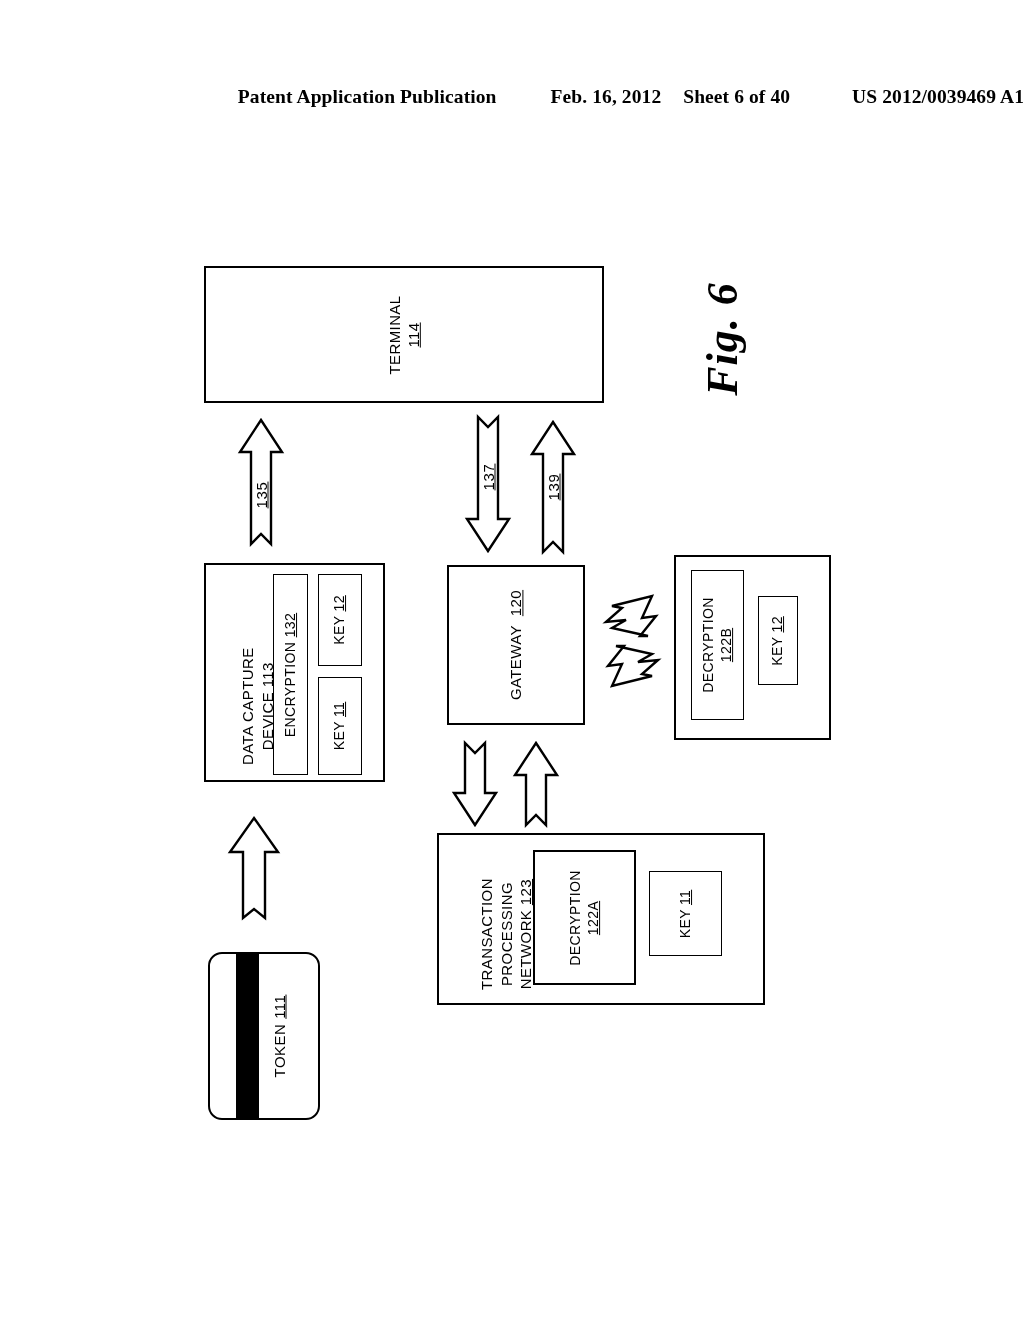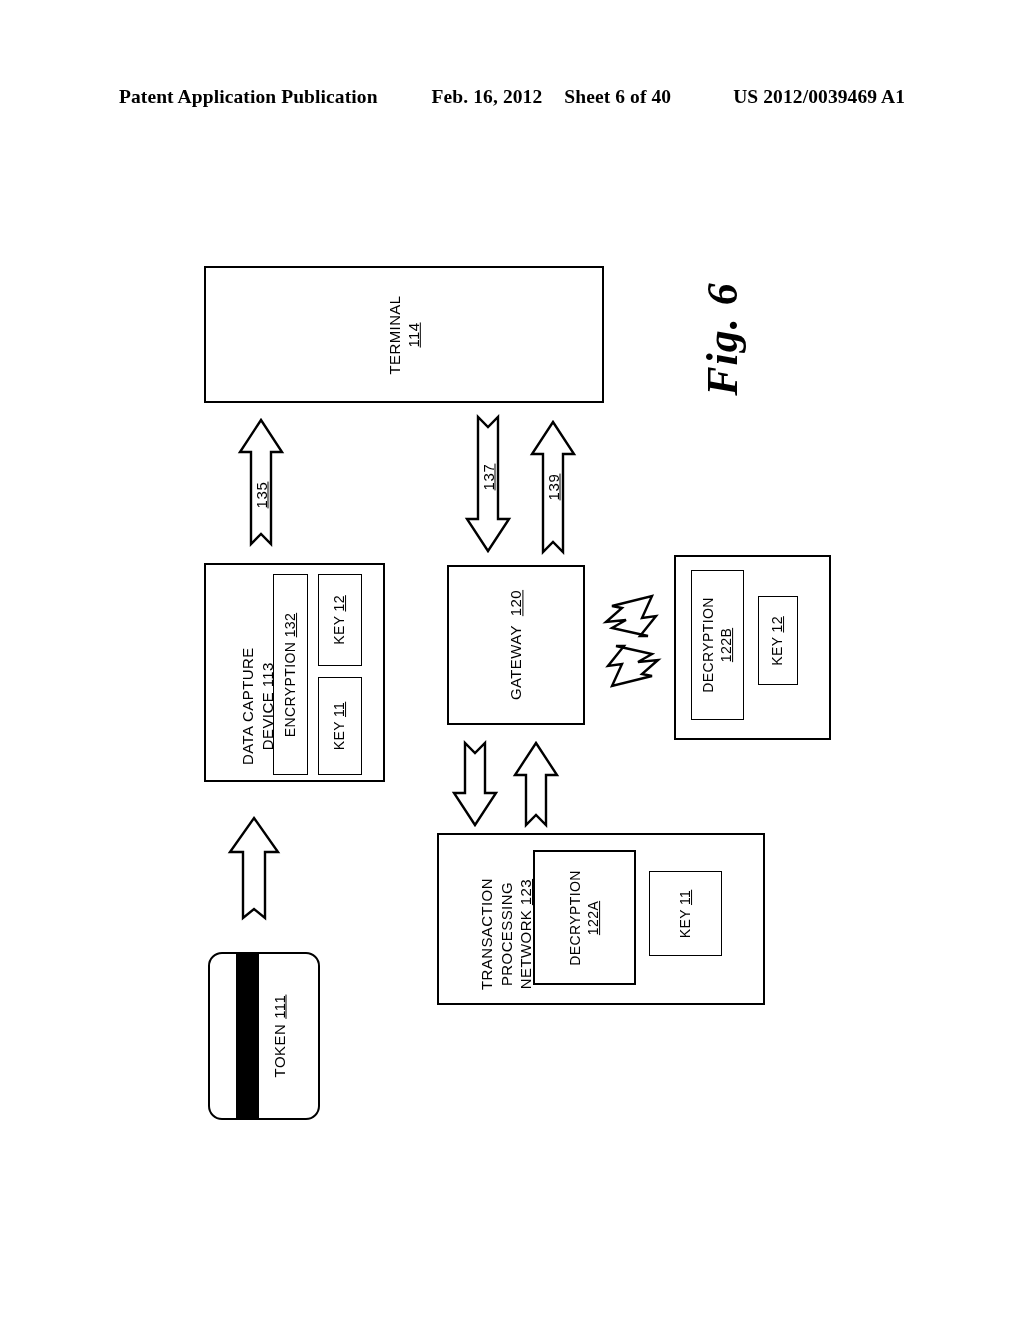--- a/index.html
+++ b/index.html
@@ -15,21 +15,21 @@
     color: #000000;
     overflow: hidden;
   }
 
   
   .page-header {
     position: absolute;
     top: 86px;
     left: 0;
     width: 1024px;
-    text-align: center;
+    text-align: right;
     font-family: "Liberation Serif", serif;
     font-weight: bold;
     font-size: 19.5px;
     letter-spacing: 0.1px;
     white-space: nowrap;
   }
   .page-header .hdr-seg { display: inline-block; vertical-align: baseline; }
   .hdr-gap-1 { display: inline-block; width: 44px; }
   .hdr-gap-2 { display: inline-block; width: 12px; }
   .hdr-gap-3 { display: inline-block; width: 52px; }

